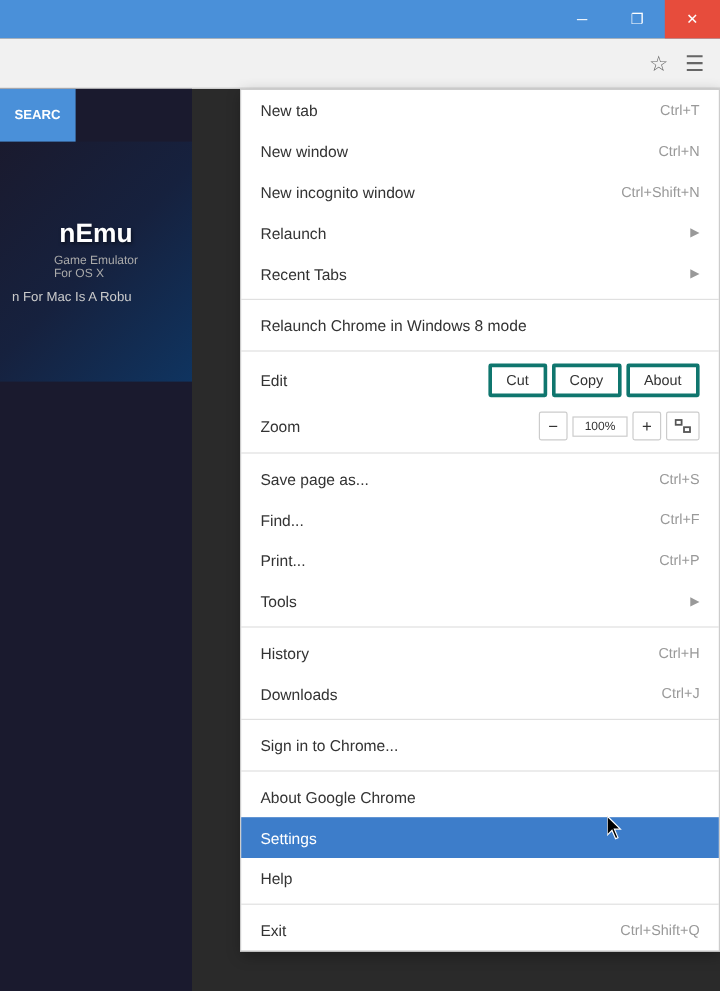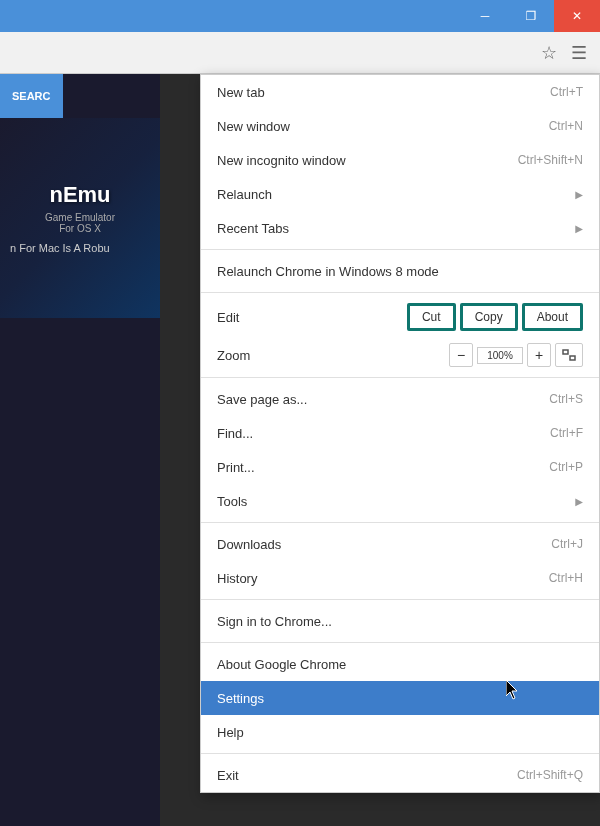--- a/index.html
+++ b/index.html
@@ -102,21 +102,21 @@
     }
     .page-image-title {
       font-size: 22px;
       font-weight: bold;
       color: white;
       text-shadow: 1px 1px 3px rgba(0,0,0,0.5);
     }
     .page-image-subtitle {
       font-size: 10px;
       color: #aaa;
-      text-align: center;
+      text-align: left;
       margin-top: 4px;
     }
     .page-image-desc {
       font-size: 11px;
       color: #ccc;
       text-align: left;
       width: 100%;
       margin-top: 8px;
     }
 
@@ -358,27 +358,27 @@
   </div>
 
   <div class="menu-item">
     <span class="menu-item-label">Tools</span>
     <span class="arrow">▶</span>
   </div>
 
   <div class="menu-divider"></div>
 
   <div class="menu-item">
+    <span class="menu-item-label">History</span>
+    <span class="shortcut">Ctrl+H</span>
+  </div>
+
+  <div class="menu-item">
     <span class="menu-item-label">Downloads</span>
     <span class="shortcut">Ctrl+J</span>
-  </div>
-
-  <div class="menu-item">
-    <span class="menu-item-label">History</span>
-    <span class="shortcut">Ctrl+H</span>
   </div>
 
   <div class="menu-divider"></div>
 
   <div class="menu-item">
     <span class="menu-item-label">Sign in to Chrome...</span>
     <span class="shortcut"></span>
   </div>
 
   <div class="menu-divider"></div>

